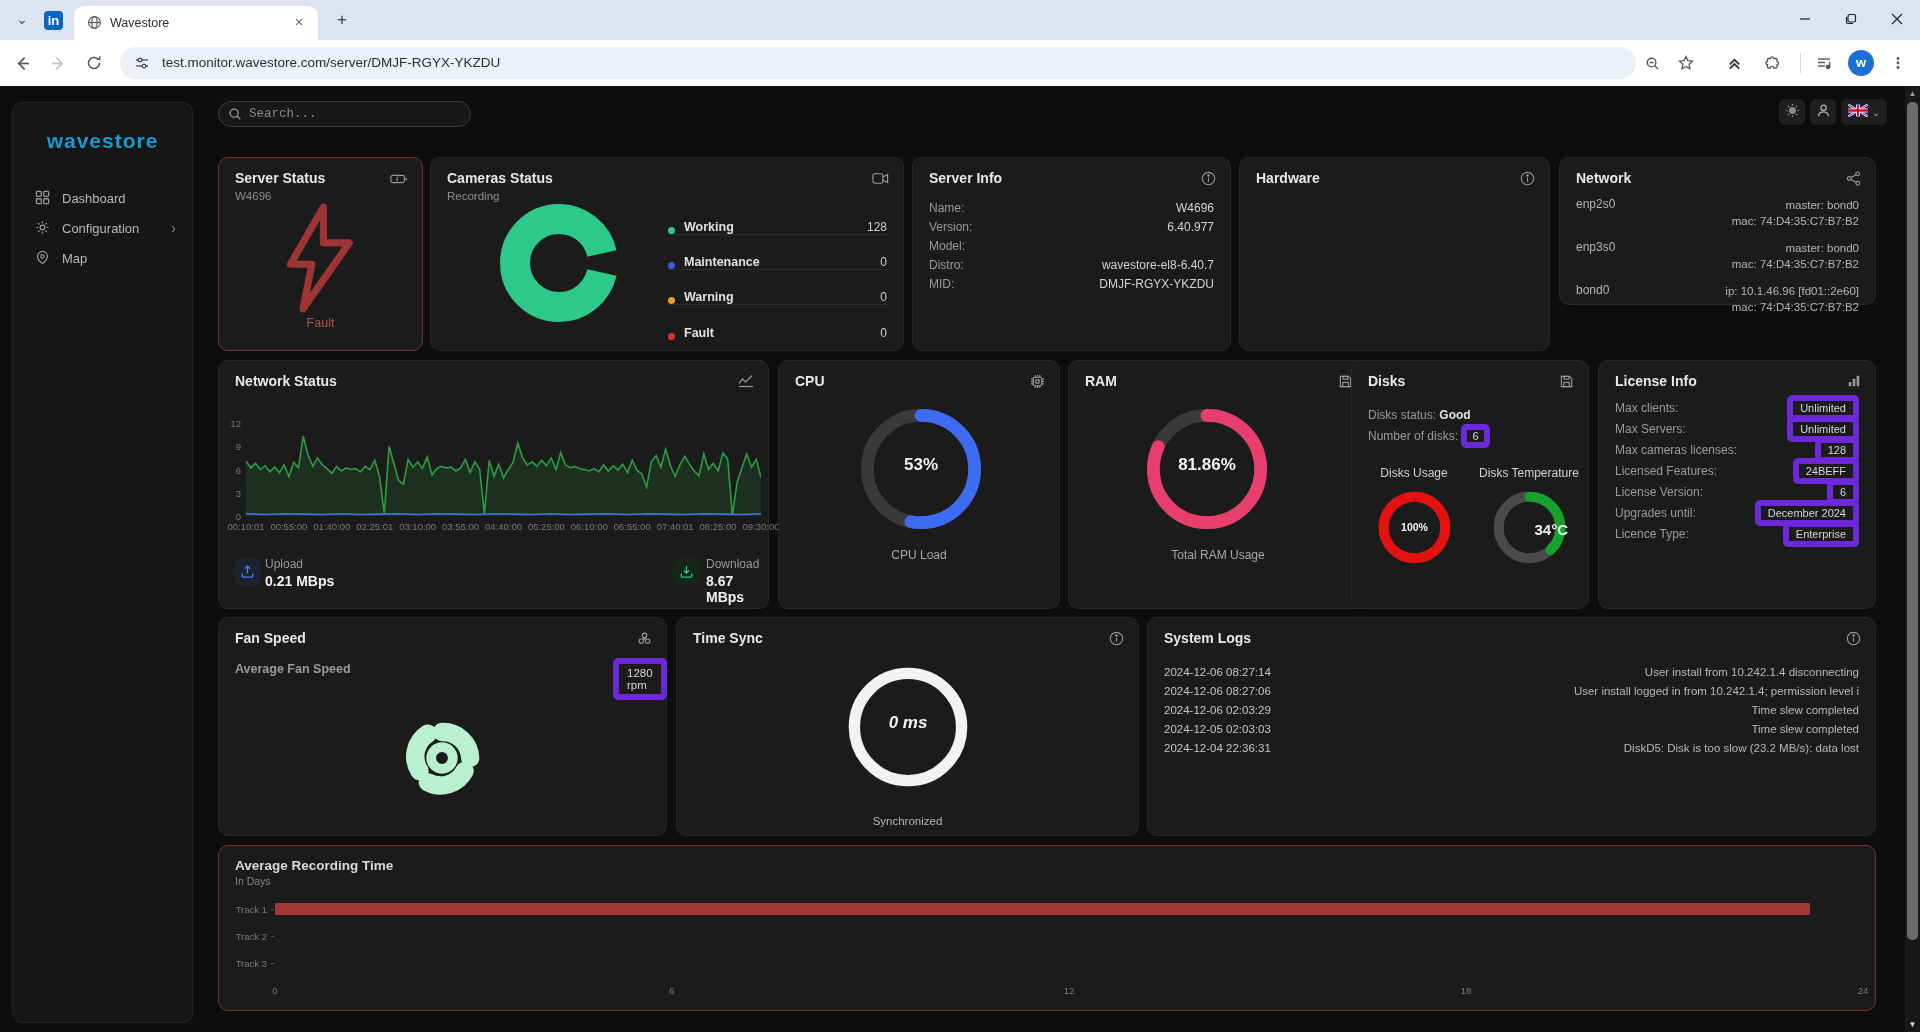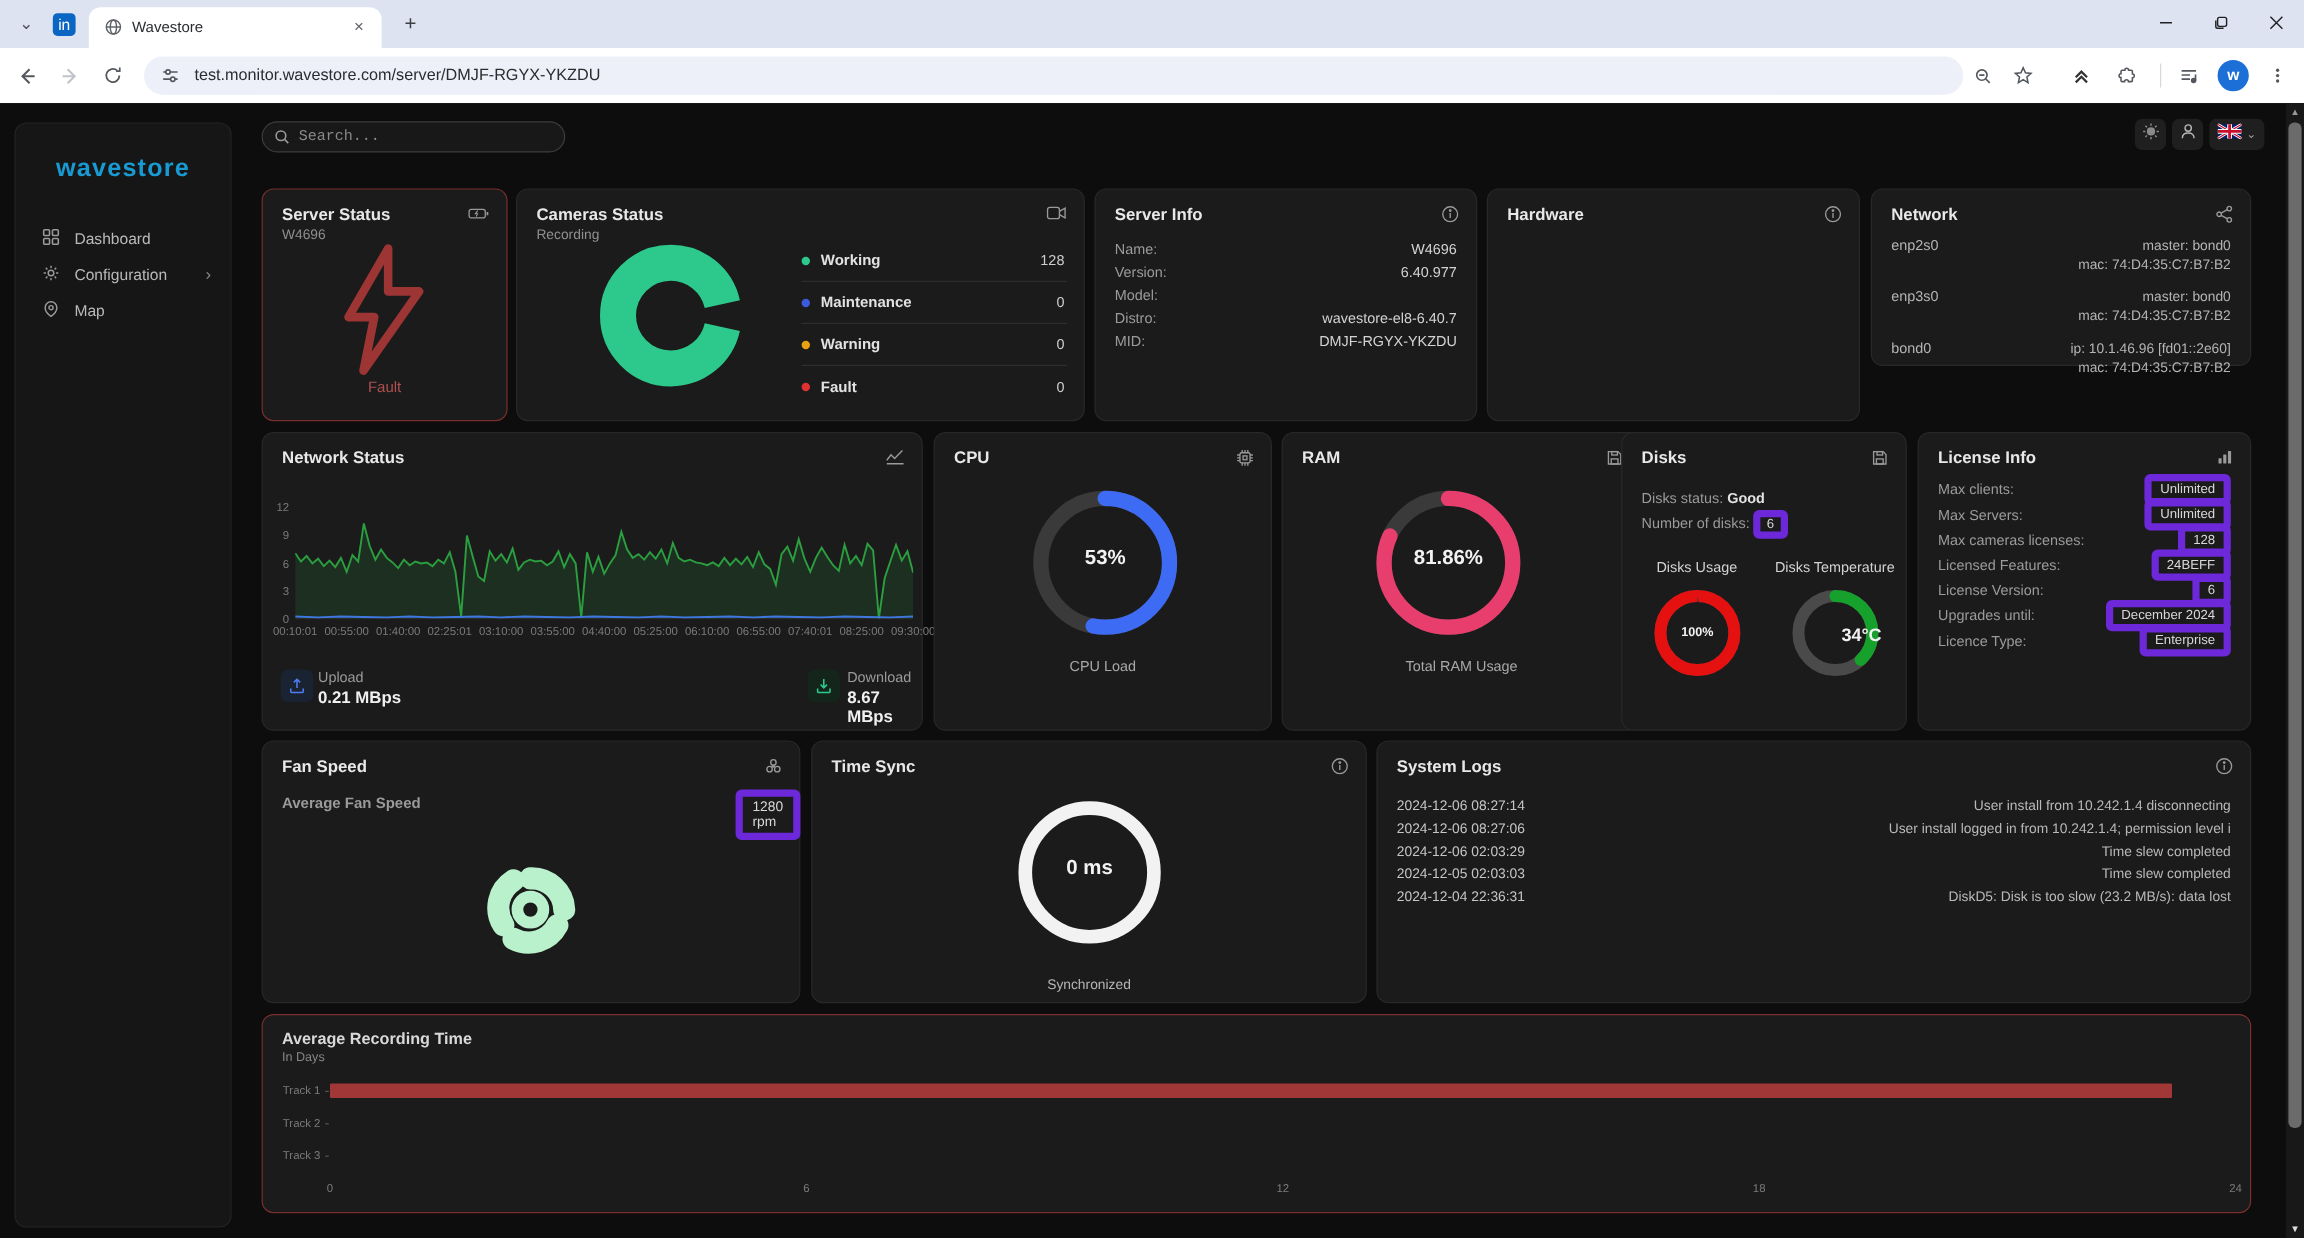--- a/index.html
+++ b/index.html
@@ -1,21 +1,21 @@
 <!DOCTYPE html>
 <html><head>
 <meta charset="utf-8">
 <style>
   * { box-sizing: border-box; margin: 0; padding: 0; }
   html,body { width:1920px; height:1032px; background:#0d0d0d; font-family:"Liberation Sans",sans-serif; overflow:hidden; }
 
   
   .tabstrip { position:absolute; top:0; left:0; width:1920px; height:40px; background:#dee3f2; }
   .tab-search { position:absolute; left:12px; top:10px; width:20px; height:20px; color:#50535a; font-size:14px; text-align:center; line-height:18px; cursor:pointer; }
-  .pinned-tab { position:absolute; left:44px; top:11px; width:19px; height:19px; background:#0a66c2; border-radius:4px; color:#fff; font-weight:normal; font-size:13px; text-align:center; line-height:19px; }
+  .pinned-tab { position:absolute; left:44px; top:11px; width:19px; height:19px; background:#0a66c2; border-radius:4px; color:#fff; font-weight:bold; font-size:13px; text-align:center; line-height:19px; }
   .tab { position:absolute; left:74px; top:6px; width:244px; height:34px; background:#fff; border-radius:10px 10px 0 0; }
   .tab .favicon { position:absolute; left:13px; top:9px; }
   .tab .tab-title { position:absolute; left:36px; top:10px; font-size:12.5px; color:#2a2c30; }
   .tab .tab-close { position:absolute; right:10px; top:8px; width:18px; height:18px; color:#5f6368; font-size:14px; text-align:center; line-height:17px; cursor:pointer; }
   .new-tab { position:absolute; left:330px; top:8px; width:24px; height:24px; color:#3c4043; font-size:17px; text-align:center; line-height:23px; cursor:pointer; }
   .win-btn { position:absolute; top:0; width:46px; height:38px; display:flex; align-items:center; justify-content:center; color:#202124; cursor:pointer; }
   .toolbar { position:absolute; top:40px; left:0; width:1920px; height:46px; background:#ffffff; }
   .tool-btn { position:absolute; top:9px; width:28px; height:28px; display:flex; align-items:center; justify-content:center; cursor:pointer; }
   .urlbar { position:absolute; left:120px; top:7px; width:1516px; height:32px; background:#edf0f9; border-radius:16px; }
   .urlbar .url-text { position:absolute; left:42px; top:8px; font-size:13.5px; color:#2a2c30; white-space:nowrap; }
@@ -44,21 +44,21 @@
 
   .kv-rows { margin-top:12px; }
   .krow { display:flex; justify-content:space-between; align-items:center; height:19px; }
   .klabel { font-size:12px; color:#9b9b9b; }
   .kvalue { font-size:12px; color:#d3d3d3; }
   .badge { font-size:11px; color:#d8d8d8; border:6px solid #6d28d9; border-radius:5px; padding:1px 7px; }
   .lic-row { height:21px; }
 
   
   .legend { position:absolute; left:237px; top:42px; width:221px; }
-  .legend-row { position:relative; height:35px; display:flex; align-items:center; border-bottom:1px solid #2e2e2e; }
+  .legend-row { position:relative; height:35px; display:flex; align-items:flex-end; border-bottom:1px solid #2e2e2e; }
   .legend-row:last-child { border-bottom:none; }
   .ldot { width:7px; height:7px; border-radius:50%; margin-right:9px; }
   .llabel { font-size:12.5px; font-weight:bold; color:#e2e2e2; }
   .lvalue { position:absolute; right:2px; font-size:12px; color:#cecece; }
 
   
   .net-ylabel { position:absolute; width:20px; text-align:right; font-size:9.5px; color:#7a7a7a; }
   .net-xlabel { position:absolute; top:160px; transform:translateX(-50%); font-size:9.5px; color:#7a7a7a; white-space:nowrap; }
   .stat-icon { position:absolute; width:27px; height:27px; border-radius:6px; display:flex; align-items:center; justify-content:center; }
   .stat-label { position:absolute; font-size:12px; color:#9a9a9a; }
@@ -550,21 +550,21 @@
   <div class="card" style="left:676px;top:531px;width:463px;height:219px;">
     <div class="card-title">Time Sync</div>
     <span class="corner-icon"><svg width="15" height="15" viewBox="0 0 16 16" fill="none" stroke="#9a9a9a" stroke-width="1.2">
           <circle cx="8" cy="8" r="6.6"></circle>
           <line x1="8" y1="7" x2="8" y2="11.4"></line>
           <circle cx="8" cy="4.8" r="0.7" fill="#9a9a9a"></circle>
         </svg></span>
     <svg id="g-time" width="134" height="134" viewBox="0 0 100 100" style="position:absolute;left:164px;top:42px;">
       <circle cx="50" cy="50" r="40" fill="none" stroke="#f2f2f2" stroke-width="8.5"></circle>
     </svg>
-    <div class="gauge-label" style="left:164px;top:95px;width:134px;font-size:17px;">0 ms</div>
+    <div class="gauge-label" style="left:164px;top:95px;width:134px;font-size:17px;font-style:italic;">0 ms</div>
     <div class="gauge-caption" style="top:197px;font-size:11.5px;color:#b5b5b5;">Synchronized</div>
   </div>
 
   <div class="card" style="left:1147px;top:531px;width:729px;height:219px;">
     <div class="card-title">System Logs</div>
     <span class="corner-icon"><svg width="15" height="15" viewBox="0 0 16 16" fill="none" stroke="#9a9a9a" stroke-width="1.2">
           <circle cx="8" cy="8" r="6.6"></circle>
           <line x1="8" y1="7" x2="8" y2="11.4"></line>
           <circle cx="8" cy="4.8" r="0.7" fill="#9a9a9a"></circle>
         </svg></span>

